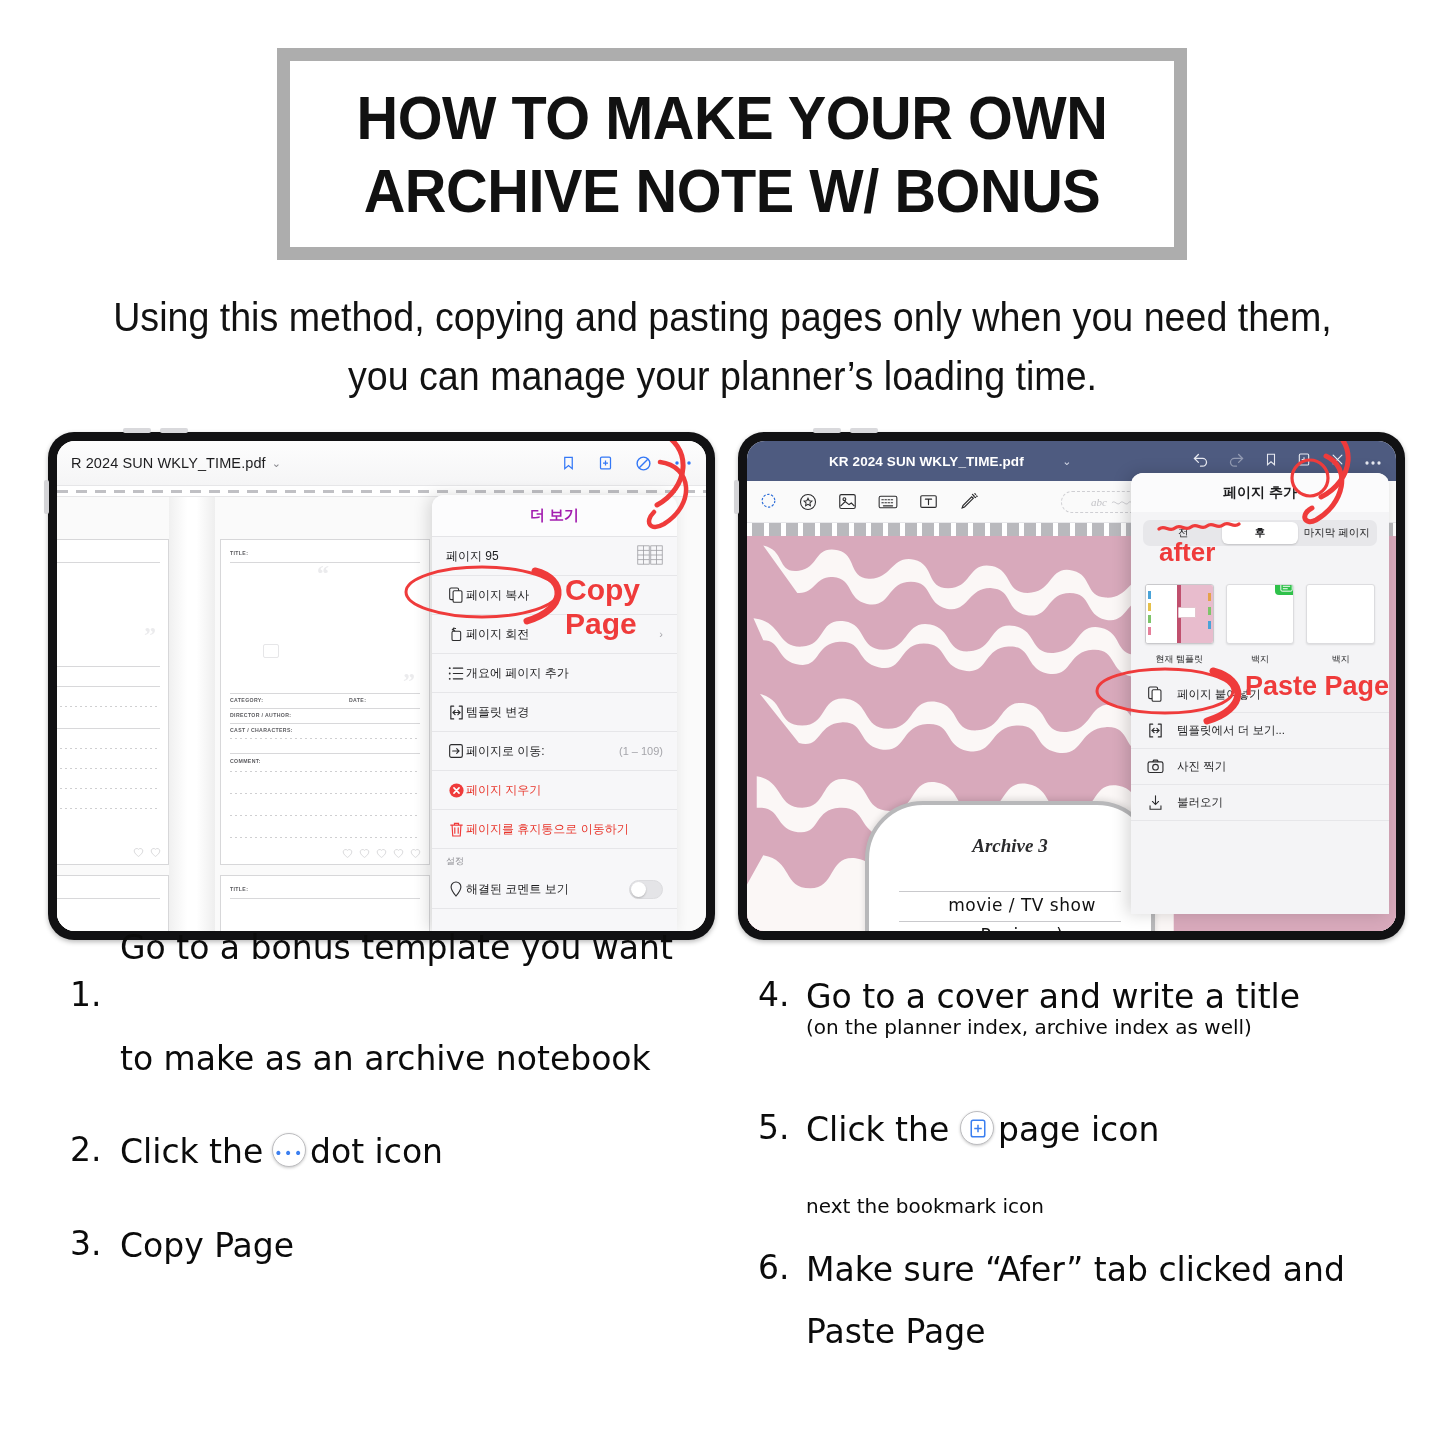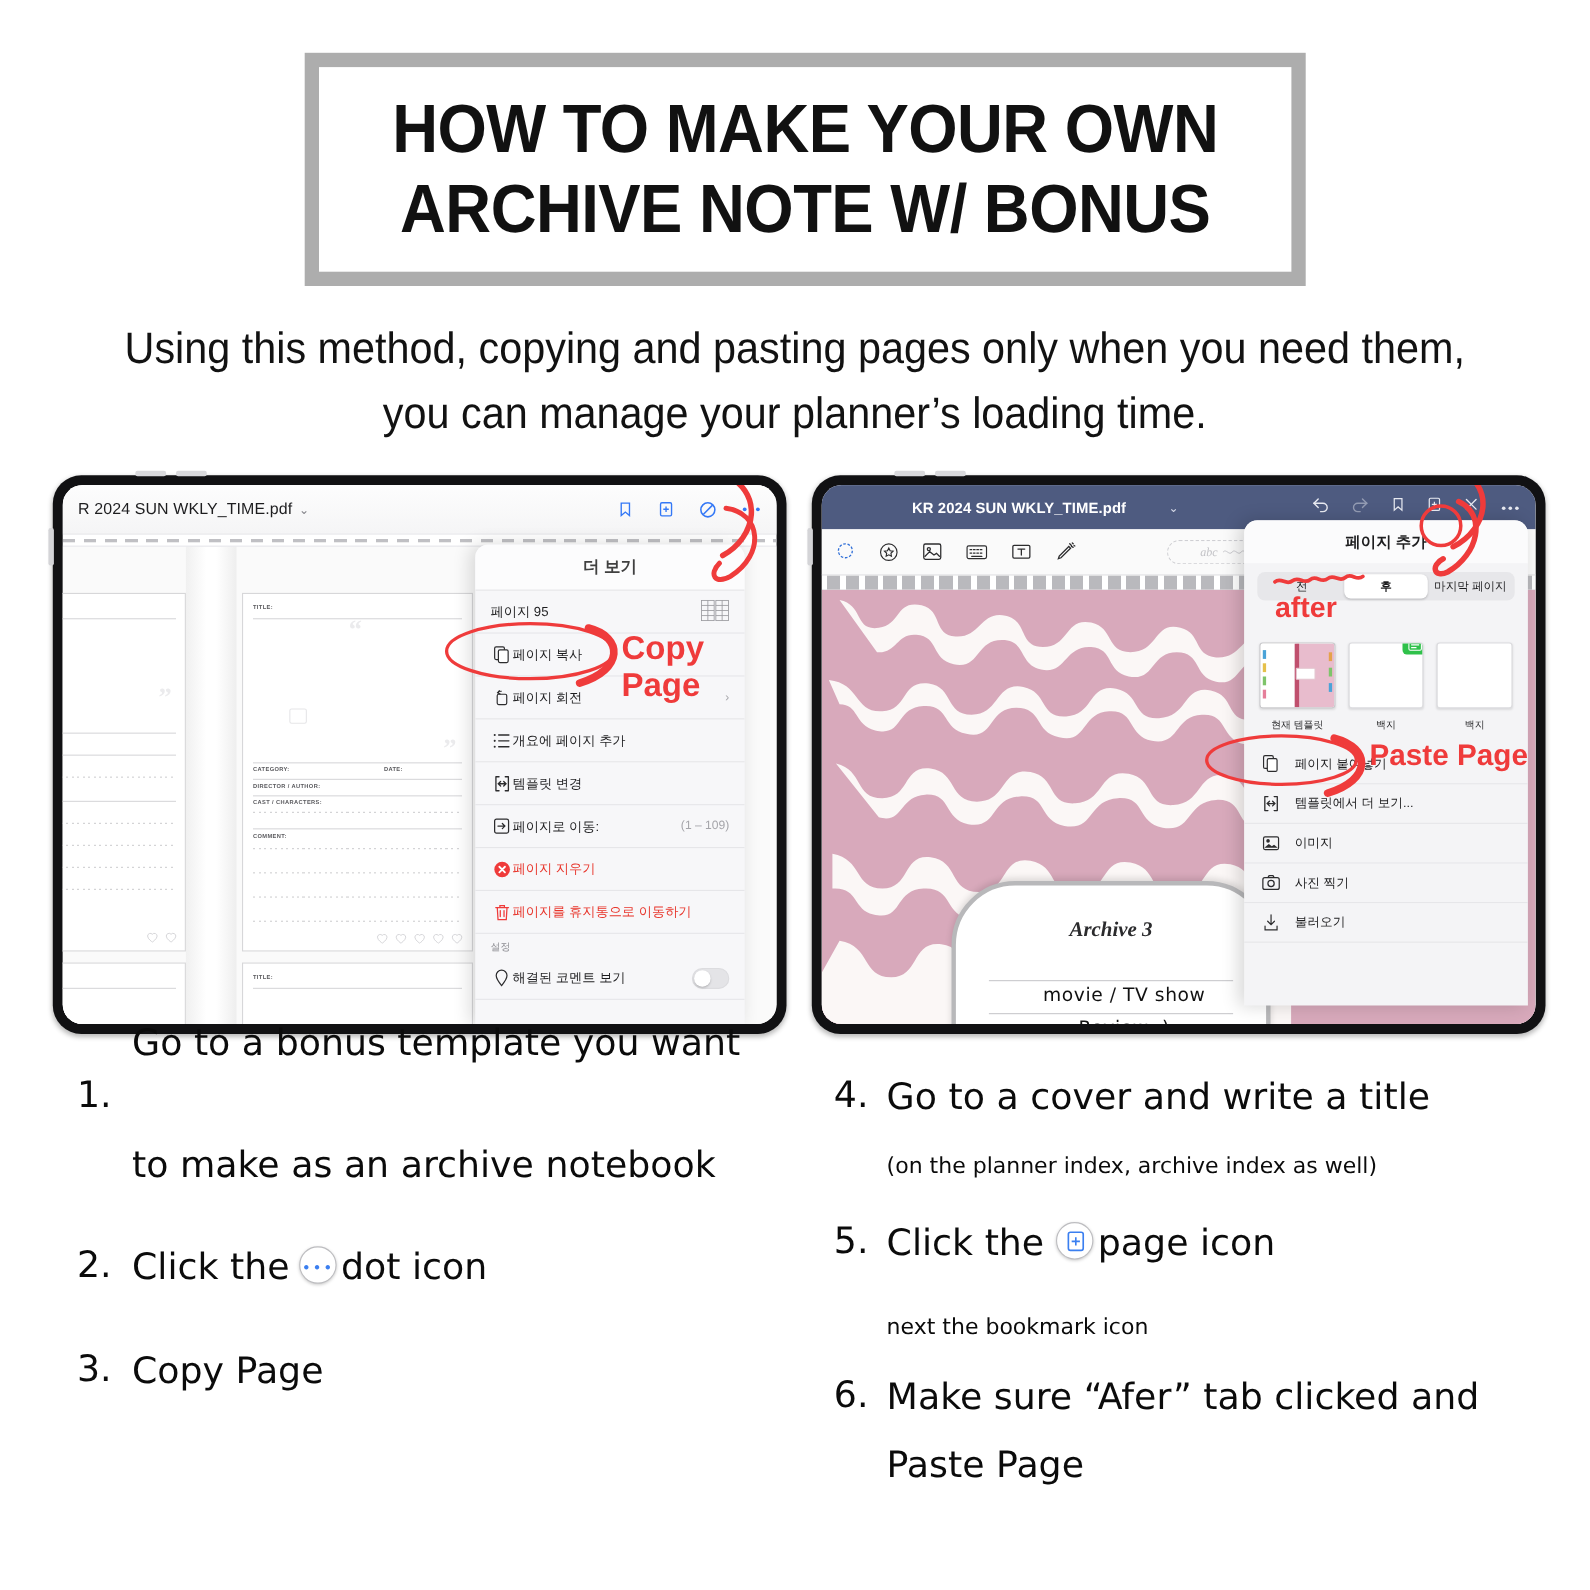--- a/index.html
+++ b/index.html
@@ -92,21 +92,21 @@
 
   
   .l-menu {
     position:absolute; left:375px; top:54px; width:245px; height:436px;
     background:#f7f7f9; border-radius:12px 12px 0 0;
     box-shadow:-4px 0 16px rgba(0,0,0,.14); overflow:hidden;
   }
   .l-menu-head {
     height:42px; display:flex; align-items:center; justify-content:center;
     background:#fcfcfd; border-bottom:1px solid #e4e4e7;
-    font-size:15px; font-weight:700; color:#404040;
+    font-size:15px; font-weight:700; color:#a21caf;
   }
   .mrow {
     display:flex; align-items:center; 
     height:39px; padding:0 14px; position:relative;
     border-bottom:1px solid #e6e6e9;
     font-size:12px; color:#1d1d1f;
   }
   .mrow .mi { width:20px; display:flex; justify-content:center; align-items:center; flex:0 0 20px; }
   .mrow .trail { margin-left:auto; font-size:11px; color:#a5a5aa; }
   .mrow.red { color:#e8352b; }
@@ -632,30 +632,20 @@
           <div class="rrow">
             <span class="mi">
               <svg width="17" height="17" viewBox="0 0 24 24" fill="none" stroke="#2c2c2e" stroke-width="1.7" stroke-linecap="round">
                   <path d="M4 3v18M20 3v18M4 3h4M4 21h4M20 3h-4M20 21h-4M8 12h8M10 9l-3 3 3 3M14 9l3 3-3 3"></path>
                 </svg>
             </span>
             <span>템플릿에서 더 보기...</span>
           </div>
           <div class="rrow">
             <span class="mi">
-              <svg width="17" height="15" viewBox="0 0 24 22" fill="none" stroke="#2c2c2e" stroke-width="1.6">
-                  <rect x="2" y="2.5" width="20" height="17" rx="2"></rect>
-                  <circle cx="8" cy="8" r="1.6" fill="#2c2c2e"></circle>
-                  <path d="M3 17l6-5 4 3 3-2 5 4" fill="#2c2c2e" stroke="none"></path>
-                </svg>
-            </span>
-            <span>이미지</span>
-          </div>
-          <div class="rrow">
-            <span class="mi">
               <svg width="17" height="15" viewBox="0 0 24 21" fill="none" stroke="#2c2c2e" stroke-width="1.6">
                   <rect x="1.5" y="4" width="21" height="15" rx="2.5"></rect>
                   <circle cx="12" cy="11.5" r="4"></circle>
                   <path d="M8 4l1.5-2.5h5L16 4"></path>
                 </svg>
             </span>
             <span>사진 찍기</span>
           </div>
           <div class="rrow">
             <span class="mi">
@@ -706,21 +696,21 @@
       <span class="step-num" style="left:70px; top:1224px;">3.</span>
       <span class="step-txt" style="left:120px; top:1224px;">Copy Page</span>
     </div>
   </div>
 
   <div class="steps">
 
     <div class="step">
       <span class="step-num" style="left:758px; top:975px;">4.</span>
       <span class="step-txt" style="left:806px; top:975px;">Go to a cover and write a title</span>
-      <span class="step-sub" style="left:806px; top:1046px;">(on the planner index, archive index as well)</span>
+      <span class="step-sub" style="left:806px; top:1014px;">(on the planner index, archive index as well)</span>
     </div>
 
     <div class="step">
       <span class="step-num" style="left:758px; top:1108px;">5.</span>
       <span class="step-txt" style="left:806px; top:1108px;">Click the</span>
       <span class="inline-ico" style="position:absolute; left:960px; top:1111px;">
         <svg width="18" height="21" viewBox="0 0 24 26" fill="none" stroke="#3b7ff0" stroke-width="2" style="position:absolute; left:8px; top:6px;">
           <rect x="3" y="2" width="18" height="22" rx="2.5"></rect>
             <path d="M12 8v10M7 13h10"></path>
         </svg>

